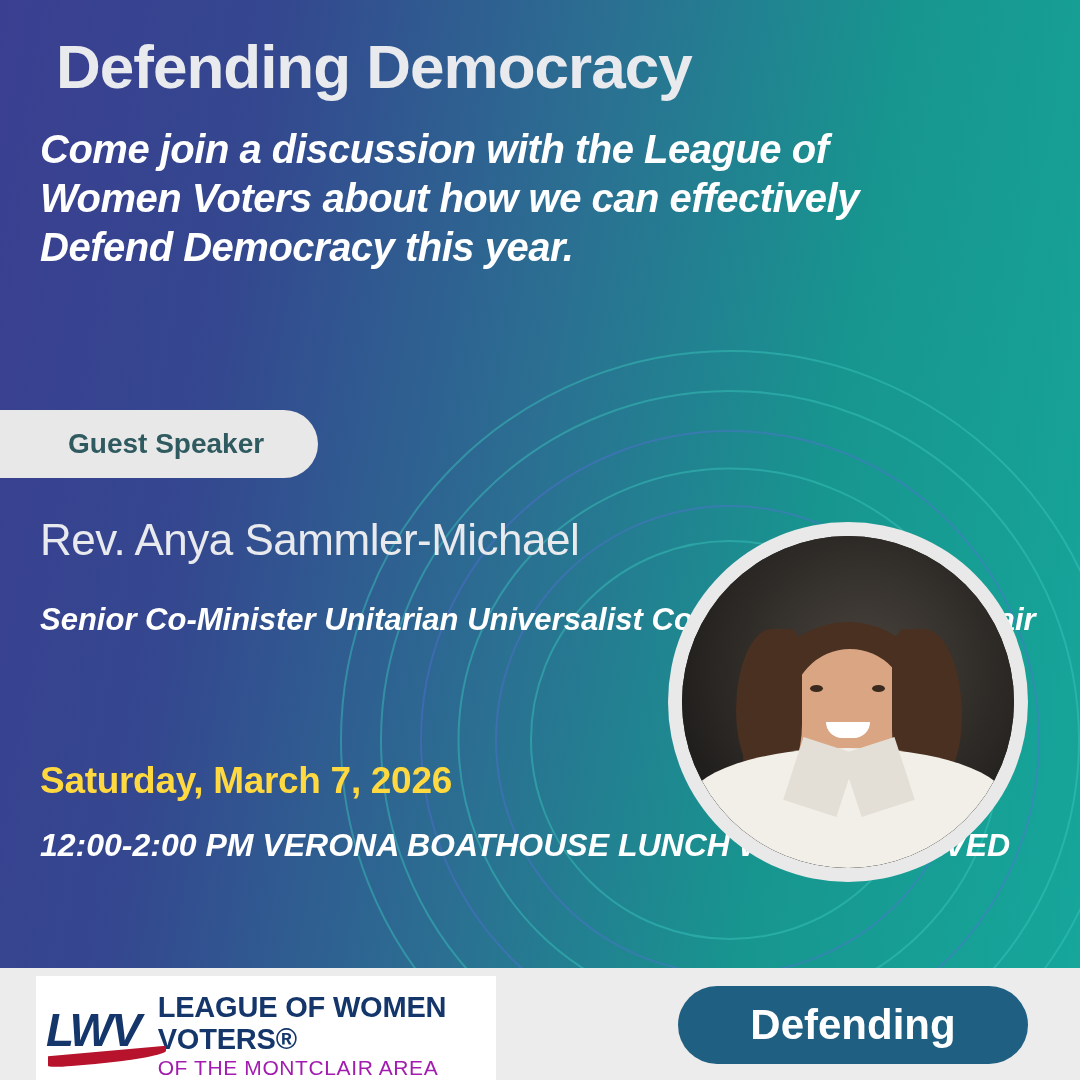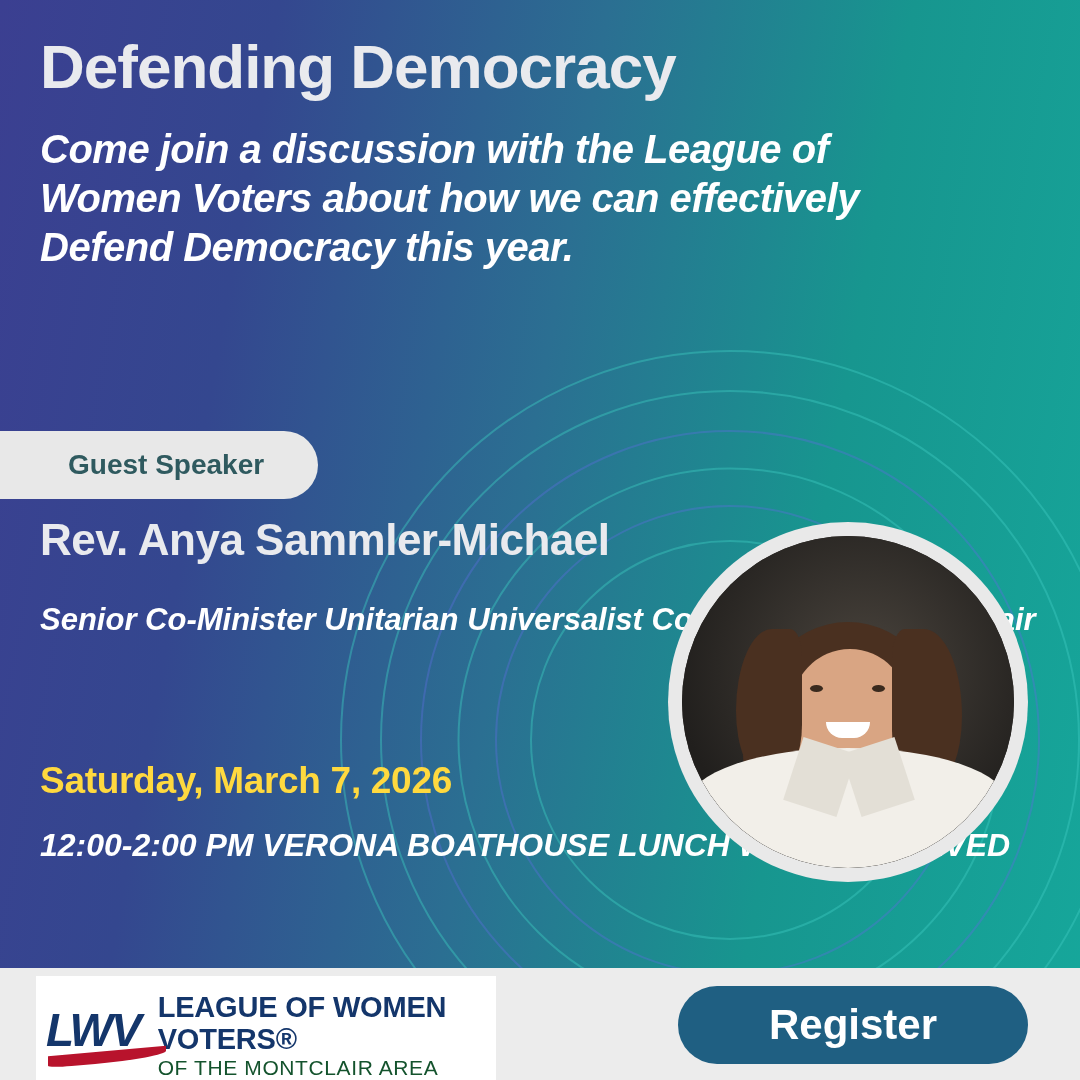--- a/index.html
+++ b/index.html
@@ -33,48 +33,49 @@
 
   .content { position: relative; z-index: 3; padding: 34px 40px 0 40px; }
 
   h1.title {
     font-size: 62px;
     font-weight: bold;
     color: #e9eaee;
     letter-spacing: -1px;
     line-height: 1.05;
     margin-bottom: 26px;
+    margin-left: 16px;
   }
   .subtitle {
     font-size: 40px;
     font-style: italic;
     font-weight: bold;
     color: #ffffff;
     line-height: 1.22;
     letter-spacing: -0.5px;
     max-width: 900px;
     margin-top: 26px;
   }
   .speaker-chip {
     position: absolute;
-    left: 0; top: 431px;
+    left: 0; top: 410px;
     background: #e8e8e8;
     color: #2f5a5f;
     font-size: 28px;
     font-weight: bold;
     padding: 18px 54px 18px 68px;
     border-top-right-radius: 40px;
     border-bottom-right-radius: 40px;
     z-index: 4;
   }
   .speaker-name {
     position: absolute;
     left: 40px; top: 515px;
     font-size: 44px;
-    font-weight: bold;
+    font-weight: normal;
     color: #e9eaee;
     letter-spacing: -0.5px;
     z-index: 4;
   }
   .speaker-role {
     position: absolute;
     left: 40px; top: 600px;
     font-size: 31px;
     font-style: italic;
     font-weight: bold;
@@ -216,21 +217,21 @@
     width: 118px; height: 12px;
     background: #b8132c;
     border-radius: 0 0 60% 20%;
     transform: skewY(-5deg);
   }
   .logo-text { margin-left: 18px; line-height: 1.12; }
   .logo-line1 {
     font-size: 29px; font-weight: bold; color: #14366b; letter-spacing: -0.2px;
   }
   .logo-line2 {
-    font-size: 21px; color: #14532d; letter-spacing: 0.6px;
+    font-size: 21px; color: #a21caf; letter-spacing: 0.6px;
   }
   .register-btn {
     position: absolute;
     right: 52px; top: 18px;
     width: 350px; height: 78px;
     background: #1f5f82;
     border-radius: 40px;
     color: #ffffff;
     font-size: 42px;
     font-weight: bold;
@@ -289,16 +290,16 @@
     <div class="logo-block">
       <div class="lwv-mark">
         <span>LWV</span>
         <span class="lwv-swoosh"></span>
       </div>
       <div class="logo-text">
         <div class="logo-line1">LEAGUE OF WOMEN VOTERS®</div>
         <div class="logo-line2">OF THE MONTCLAIR AREA</div>
       </div>
     </div>
-    <button class="register-btn">Register</button>
+    <button class="register-btn">Defending</button>
   </div>
 
 </div>
 
 </body></html>

